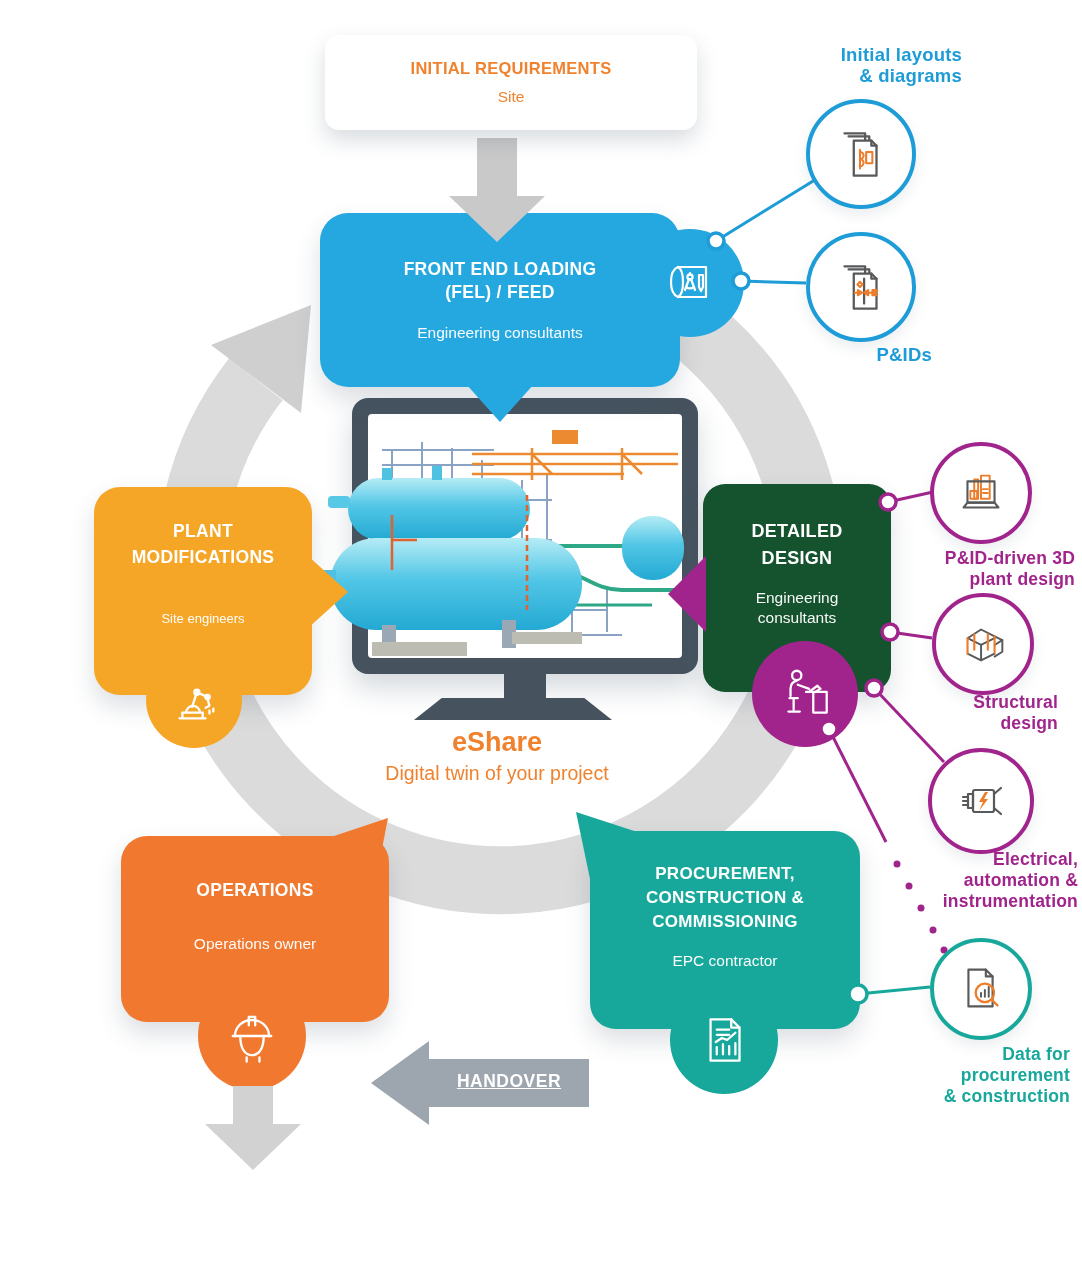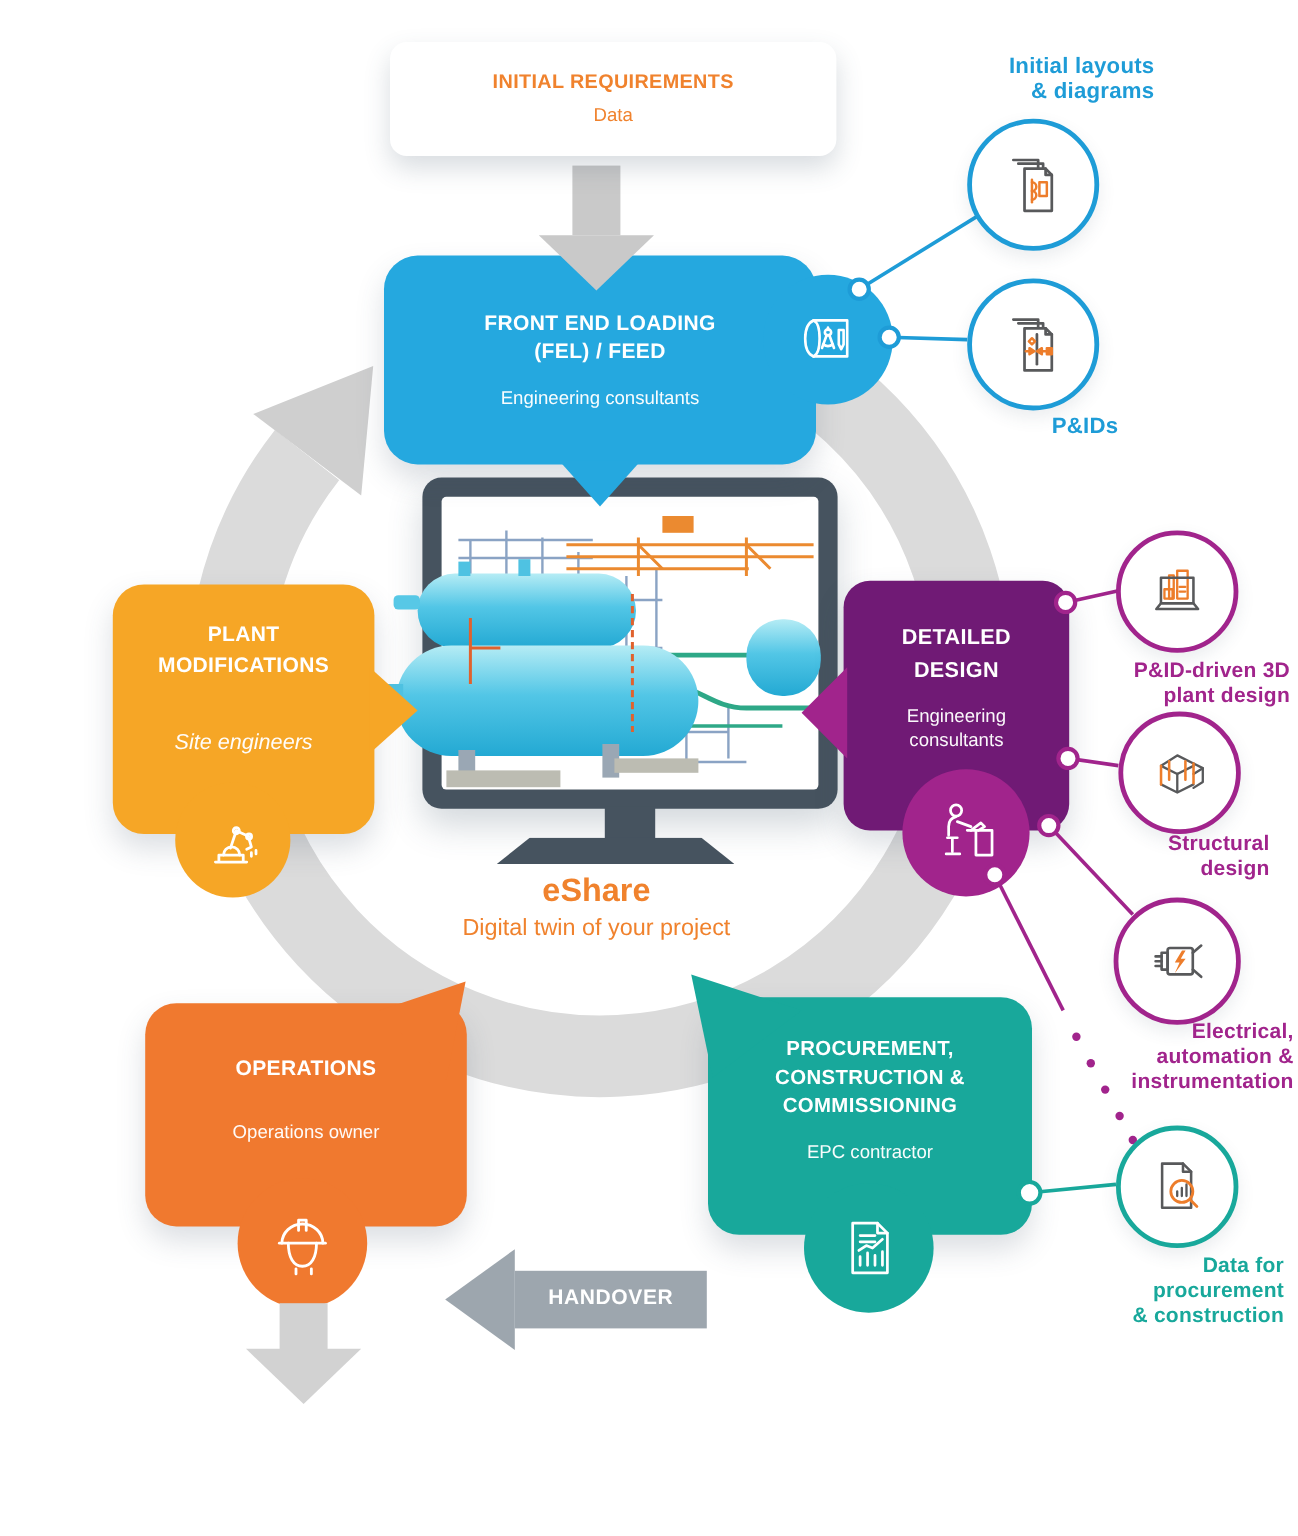--- a/index.html
+++ b/index.html
@@ -11,29 +11,29 @@
   .box{position:absolute;display:flex;flex-direction:column;align-items:center;justify-content:center;
        text-align:center;box-shadow:0 12px 24px rgba(60,80,100,.18);}
   .circle{position:absolute;border-radius:50%;display:flex;align-items:center;justify-content:center;}
   .badge{position:absolute;border-radius:50%;background:#fff;display:flex;align-items:center;justify-content:center;
          box-shadow:0 6px 14px rgba(60,80,100,.10);}
   .t-title{font-weight:bold;color:#fff;letter-spacing:.3px;}
   .t-sub{color:rgba(255,255,255,.97);font-weight:normal;}
   .side-label{position:absolute;text-align:right;font-weight:bold;font-size:18.5px;line-height:21px;letter-spacing:.2px;}
   .blue-t{color:#1E9CD7;} .purple-t{color:#A1248C;} .teal-t{color:#18A89B;} .orange-t{color:#F0822D;}
   .fel{left:320px;top:213px;width:360px;height:174px;background:#25A8DF;border-radius:28px;}
-  .purplebox{left:703px;top:484px;width:188px;height:208px;background:#701a75;border-radius:22px;}
+  .purplebox{left:703px;top:484px;width:188px;height:208px;background:#14532d;border-radius:22px;}
   .tealbox{left:590px;top:831px;width:270px;height:198px;background:#18A89B;border-radius:26px;}
   .orangebox{left:121px;top:836px;width:268px;height:186px;background:#F0792F;border-radius:26px;}
   .amberbox{left:94px;top:487px;width:218px;height:208px;background:#F6A626;border-radius:26px;}
   .graybox{left:121px;top:1147px;width:268px;height:112px;background:#7E8A94;border-radius:24px;}
   .whitebox{left:325px;top:35px;width:372px;height:95px;background:#fff;border-radius:14px;
             box-shadow:0 10px 22px rgba(60,80,100,.20);}
   .handover-label{position:absolute;left:429px;top:1071px;width:160px;text-align:center;color:#fff;
-                  font-weight:bold;font-size:17.5px;letter-spacing:.5px;}
+                  font-weight:bold;font-size:17.5px;letter-spacing:.5px;text-decoration:underline;}
   .brand{position:absolute;left:347px;top:727px;width:300px;text-align:center;color:#F0822D;font-weight:bold;font-size:27px;}
   .tagline{position:absolute;left:312px;top:762px;width:370px;text-align:center;color:#F0822D;font-size:19.5px;}
   .monitor-frame{position:absolute;left:352px;top:398px;width:346px;height:276px;background:#46535F;border-radius:16px;
                  box-shadow:0 14px 28px rgba(60,80,100,.22);}
   .monitor-screen{position:absolute;left:368px;top:414px;width:314px;height:244px;background:#fff;border-radius:4px;}
   .monitor-neck{position:absolute;left:504px;top:672px;width:42px;height:28px;background:#46535F;}
   .monitor-base{position:absolute;left:414px;top:698px;width:198px;height:22px;background:#46535F;
                 clip-path:polygon(14% 0,86% 0,100% 100%,0 100%);}
 </style>
 </head>
@@ -123,21 +123,21 @@
   <div class="box orangebox">
     <div class="t-title" style="font-size:17.5px;margin-top:-26px;">OPERATIONS</div>
     <div class="t-sub" style="font-size:15.5px;margin-top:34px;">Operations owner</div>
   </div>
 
   <div class="box amberbox">
     <div class="t-title" style="font-size:17.5px;line-height:26px;margin-top:-38px;">
       <div>PLANT</div>
       <div>MODIFICATIONS</div>
     </div>
-    <div class="t-sub" style="font-size:18px;margin-top:41px;font-style:italic;">Site engineers</div>
+    <div class="t-sub" style="font-size:13px;margin-top:41px;">Site engineers</div>
   </div>
 
 
   <svg class="layer" viewBox="0 0 1082 1280">
     <polygon points="466,384 534,384 500,422" fill="#25A8DF"></polygon>
     <polygon points="706,556 706,632 668,594" fill="#A1248C"></polygon>
     <polygon points="308,556 308,628 348,592" fill="#F6A626"></polygon>
     <polygon points="594,898 576,812 668,842" fill="#18A89B"></polygon>
     <polygon points="316,842 388,818 372,900" fill="#F0792F"></polygon>
   </svg>
@@ -353,19 +353,19 @@
     <div>&amp; construction</div>
   </div>
   <div class="side-label purple-t" style="left:878px;top:849px;width:200px;font-size:17.5px;">
     <div>Electrical,</div>
     <div>automation &amp;</div>
     <div>instrumentation</div>
   </div>
 
   <div class="box whitebox">
     <div class="orange-t" style="font-weight:bold;font-size:16.5px;letter-spacing:.3px;">INITIAL REQUIREMENTS</div>
-    <div class="orange-t" style="font-size:15.5px;margin-top:10px;">Data</div>
+    <div class="orange-t" style="font-size:15.5px;margin-top:10px;">Site</div>
   </div>
 
   <div class="brand">eShare</div>
   <div class="tagline">Digital twin of your project</div>
 
 </div>
 
 </body></html>

